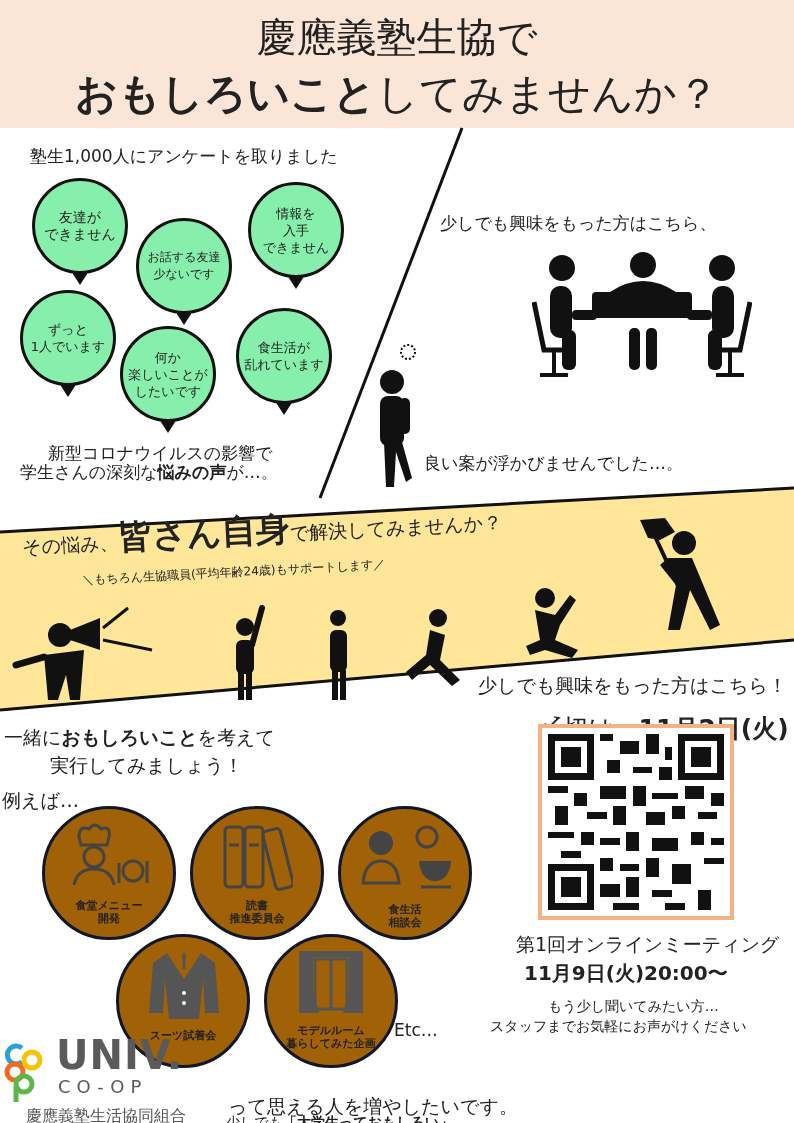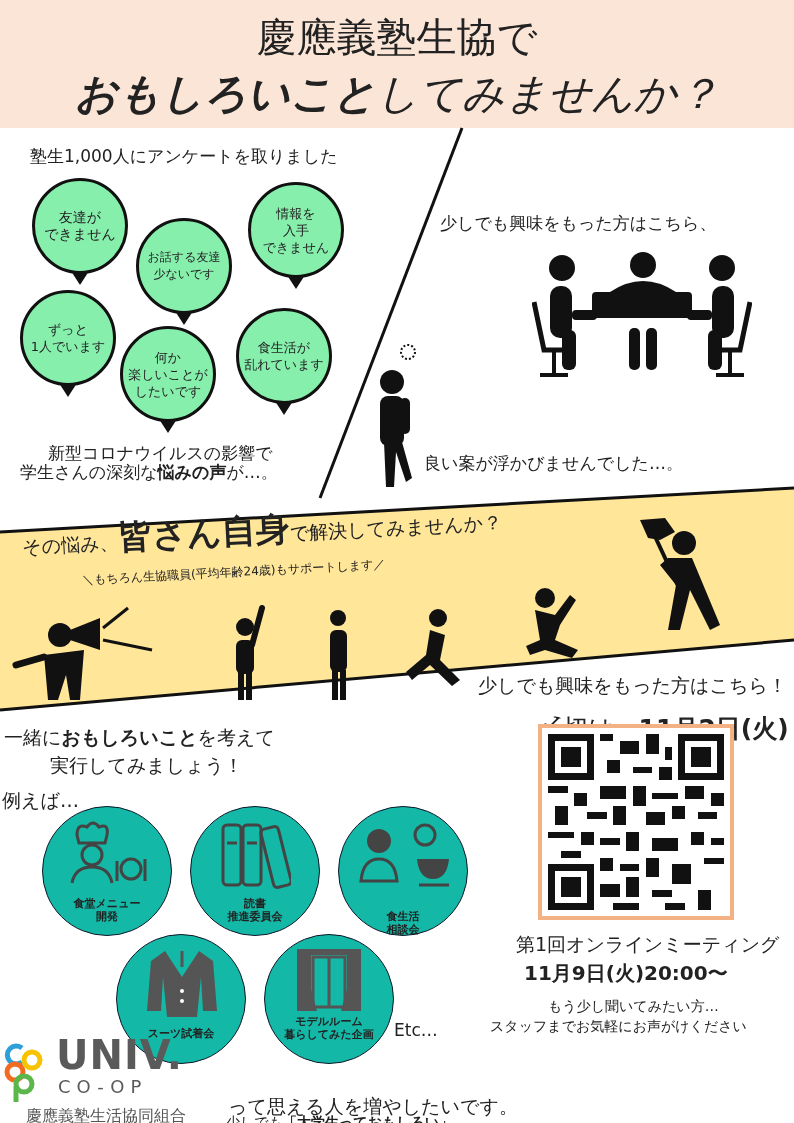--- a/index.html
+++ b/index.html
@@ -1,27 +1,27 @@
 <!DOCTYPE html>
 <html><head>
 <meta charset="utf-8">
 <style>
   html,body{margin:0;padding:0;}
   body{width:794px;height:1123px;position:relative;overflow:hidden;background:#fff;font-family:"DejaVu Sans","Liberation Sans",sans-serif;color:#222;}
   .abs{position:absolute;}
   .header{left:0;top:0;width:794px;height:128px;background:#fbe5d6;}
   .h1{left:0;width:794px;text-align:center;font-size:40px;color:#222;}
   .h1a{top:10px;}
-  .h1b{top:66px;font-size:42px;font-style:italic;}
+  .h1b{top:66px;font-size:42px;}
   .h1b b{font-weight:900;}
   .t{white-space:nowrap;}
   .bubble{position:absolute;border:3px solid #111;border-radius:50%;background:#86efac;display:flex;align-items:center;justify-content:center;text-align:center;font-size:13px;line-height:17px;color:#222;}
   .bubble::after{content:"";position:absolute;bottom:-14px;width:0;height:0;border-left:9px solid transparent;border-right:9px solid transparent;border-top:14px solid #111;}
   .bubble span{white-space:pre-line;}
-  .circle{position:absolute;border:1px solid #0f172a;border-radius:50%;background:#14b8a6;}
+  .circle{position:absolute;border:3px solid #0f172a;border-radius:50%;background:#a16207;}
   .circle .lbl{position:absolute;left:0;width:100%;text-align:center;font-size:11px;font-weight:bold;line-height:13px;white-space:pre-line;color:#222;}
   .qr{left:538px;top:724px;width:196px;height:196px;border:4px solid #f4b183;background:#fff;box-sizing:border-box;}
 </style>
 </head>
 <body>
 
 <div class="abs header"></div>
 <div class="abs h1 h1a t">慶應義塾生協で</div>
 <div class="abs h1 h1b t"><b>おもしろいこと</b><span>してみませんか？</span></div>
 
@@ -158,41 +158,41 @@
 推進委員会</div>
 </div>
 <div class="circle" style="left:338px;top:806px;width:128px;height:128px;">
   <svg class="abs" style="left:20px;top:14px" width="92" height="70">
     <circle cx="20" cy="20" r="12" fill="#444"></circle>
     <path d="M2 60 Q4 38 20 38 Q36 38 38 60 Z" fill="none" stroke="#444" stroke-width="3"></path>
     <circle cx="66" cy="14" r="10" fill="none" stroke="#444" stroke-width="3"></circle>
     <path d="M58 38 L90 38 Q88 58 74 58 Q60 58 58 38 Z" fill="#444"></path>
     <line x1="60" y1="64" x2="90" y2="64" stroke="#444" stroke-width="3"></line>
   </svg>
-  <div class="lbl" style="top:103px;">食生活
+  <div class="lbl" style="top:94px;">食生活
 相談会</div>
 </div>
 <div class="circle" style="left:116px;top:934px;width:128px;height:128px;">
   <svg class="abs" style="left:30px;top:12px" width="70" height="72">
     <path d="M18 4 L35 30 L52 4 L66 14 L70 64 L56 64 L54 30 L50 70 L20 70 L16 30 L14 64 L0 64 L4 14 Z" fill="#555"></path>
     <line x1="35" y1="4" x2="35" y2="20" stroke="#555" stroke-width="3"></line>
     <circle cx="35" cy="44" r="2" fill="#fff"></circle>
       <circle cx="35" cy="54" r="2" fill="#fff"></circle>
   </svg>
   <div class="lbl" style="top:92px;">スーツ試着会</div>
 </div>
 <div class="circle" style="left:264px;top:934px;width:128px;height:128px;">
   <svg class="abs" style="left:32px;top:14px" width="64" height="62">
     <rect x="0" y="0" width="64" height="6" fill="#555"></rect>
     <path d="M0 6 L14 6 L14 40 L20 62 L0 62 Z" fill="#555"></path>
     <path d="M64 6 L50 6 L50 40 L44 62 L64 62 Z" fill="#555"></path>
     <rect x="16" y="8" width="32" height="50" fill="none" stroke="#555" stroke-width="3"></rect>
     <line x1="32" y1="8" x2="32" y2="58" stroke="#555" stroke-width="3"></line>
   </svg>
-  <div class="lbl" style="top:80px;">モデルルーム
+  <div class="lbl" style="top:88px;font-family:Liberation Mono, monospace;">モデルルーム
 暮らしてみた企画</div>
 </div>
 <div class="abs t" style="left:394px;top:1020px;font-size:17px;">Etc…</div>
 
 <div class="abs t" style="left:478px;top:673px;font-size:19px;">少しでも興味をもった方はこちら！</div>
 <div class="abs t" style="left:538px;top:700px;font-size:25px;margin-top:12px;"><span>〆切は、</span><b>11月2日(火)</b></div>
 
 <div class="abs qr">
   <svg width="188" height="188" viewBox="0 0 29 29" shape-rendering="crispEdges">
     <rect x="0" y="0" width="29" height="29" fill="#fff"></rect>

